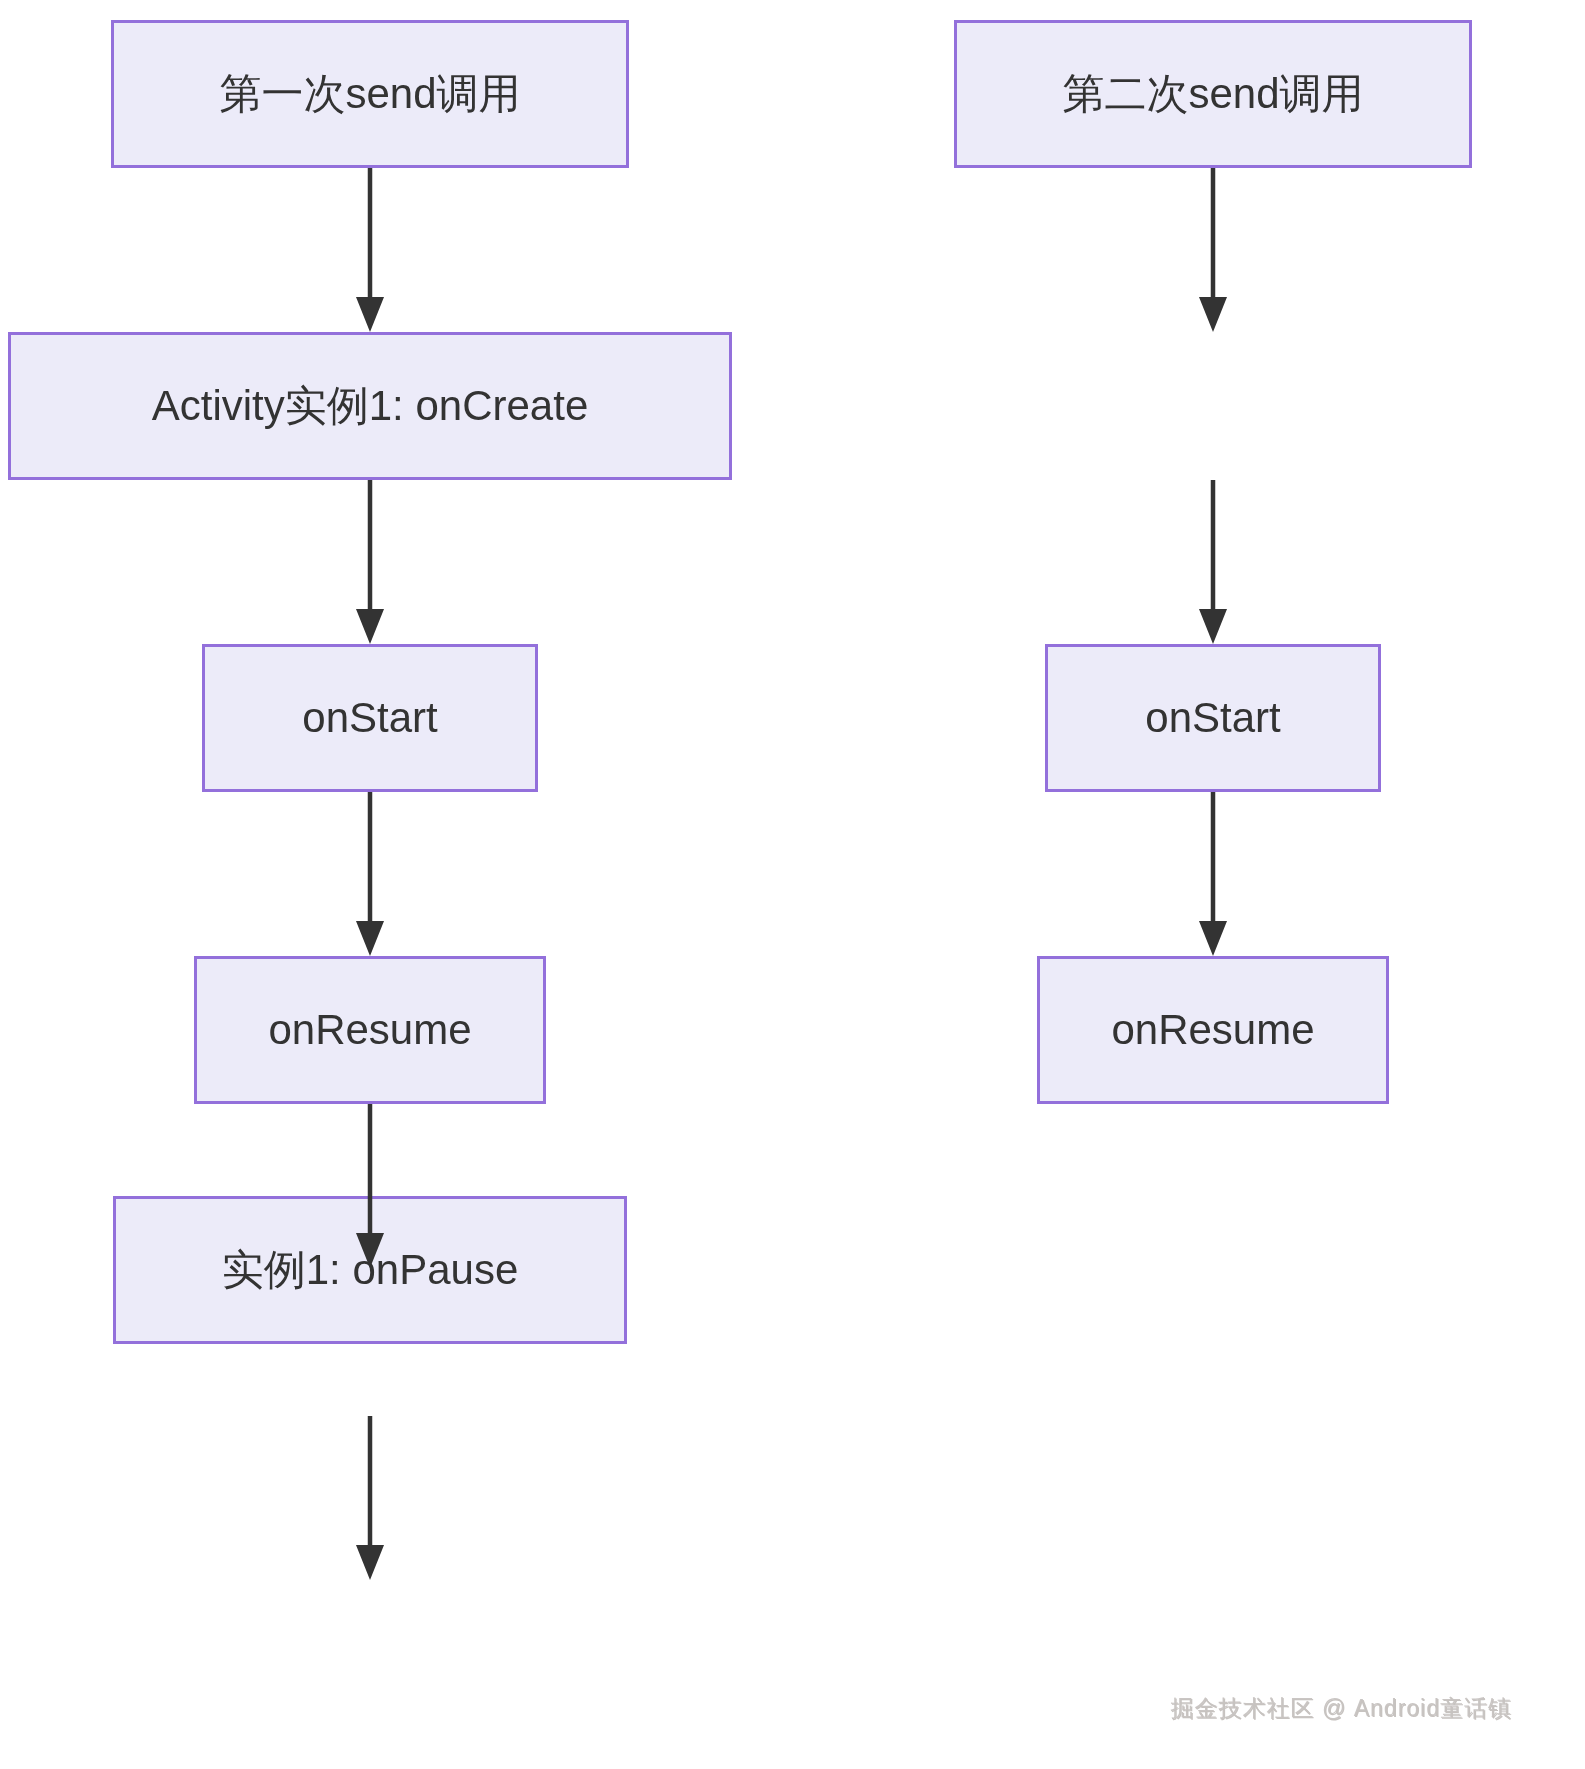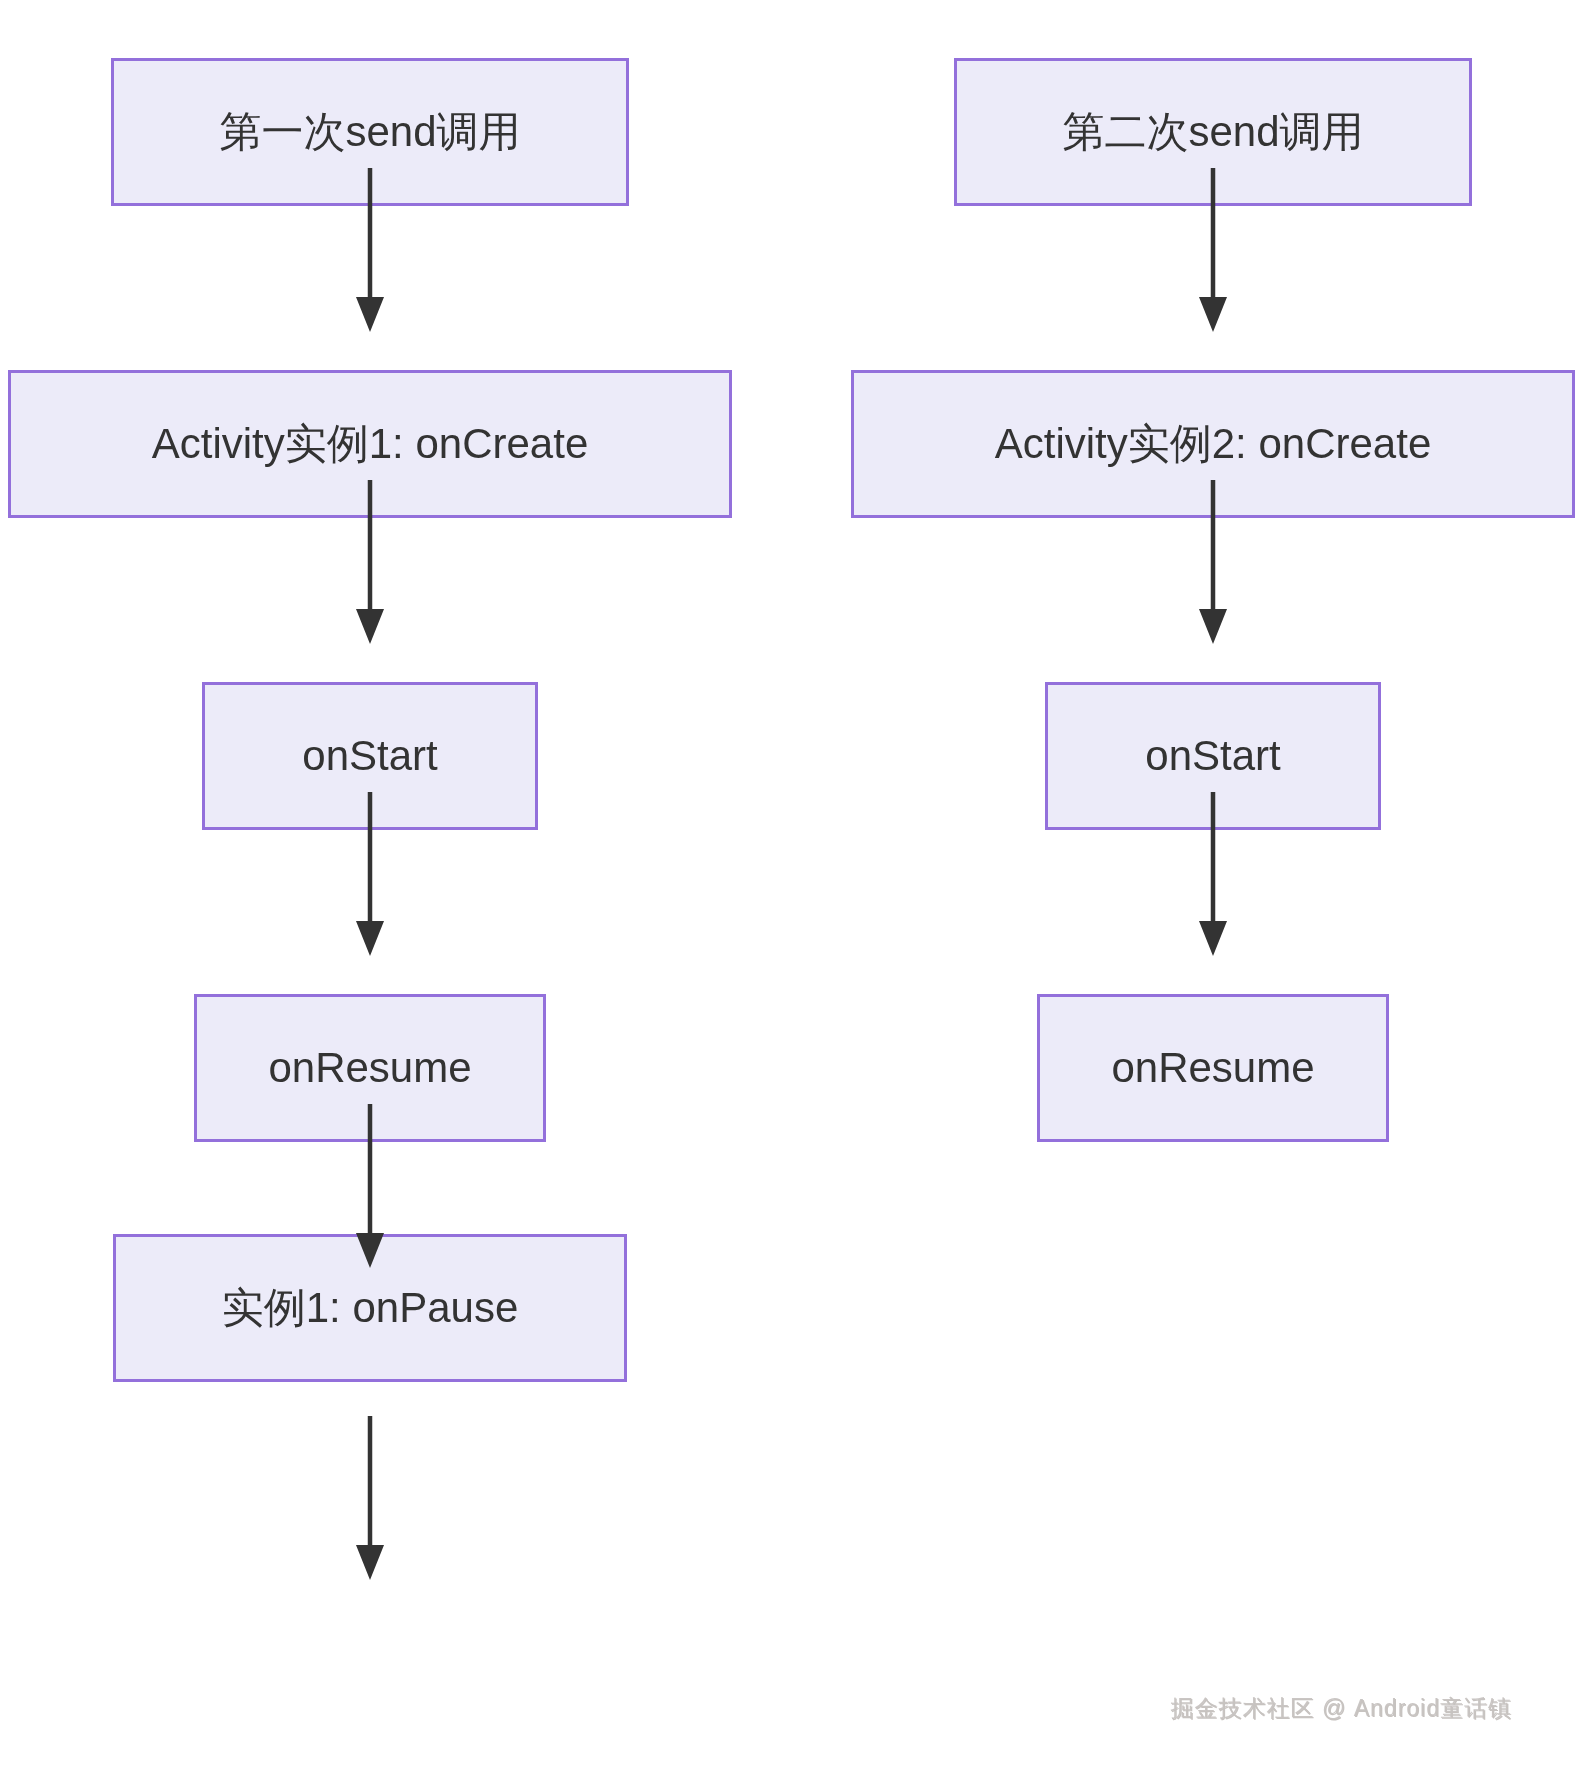--- a/index.html
+++ b/index.html
@@ -21,21 +21,20 @@
     box-sizing: border-box;
     background: #ECEBF9;
     border: 3px solid #9370DB;
     display: flex;
     align-items: center;
     justify-content: center;
     font-size: 42px;
     color: #333333;
     white-space: nowrap;
     text-align: center;
-    margin-top: 38px;
   }
   .arrow {
     position: absolute;
     width: 36px;
     height: 164px;
   }
   
   #l1 { left: 111px; top: 20px;   width: 518px; }
   #l2 { left: 8px;   top: 332px;  width: 724px; }
   #l3 { left: 202px; top: 644px;  width: 336px; }
@@ -71,21 +70,20 @@
 
 <div id="canvas">
 
   <div class="node" id="l1">第一次send调用</div>
   <div class="node" id="l2">Activity实例1: onCreate</div>
   <div class="node" id="l3">onStart</div>
   <div class="node" id="l4">onResume</div>
   <div class="node" id="l5">实例1: onPause</div>
 
   <div class="node" id="r1">第二次send调用</div>
-  <div class="node" id="r2">Activity实例2: onCreate</div>
   <div class="node" id="r3">onStart</div>
   <div class="node" id="r4">onResume</div>
 
   <svg class="arrow al a-row1" viewBox="0 0 36 164">
     <line x1="18" y1="0" x2="18" y2="134" stroke="#333333" stroke-width="4.5"></line>
     <polygon points="18,164 4,129 32,129" fill="#333333"></polygon>
   </svg>
   <svg class="arrow al a-row2" viewBox="0 0 36 164">
     <line x1="18" y1="0" x2="18" y2="134" stroke="#333333" stroke-width="4.5"></line>
     <polygon points="18,164 4,129 32,129" fill="#333333"></polygon>

